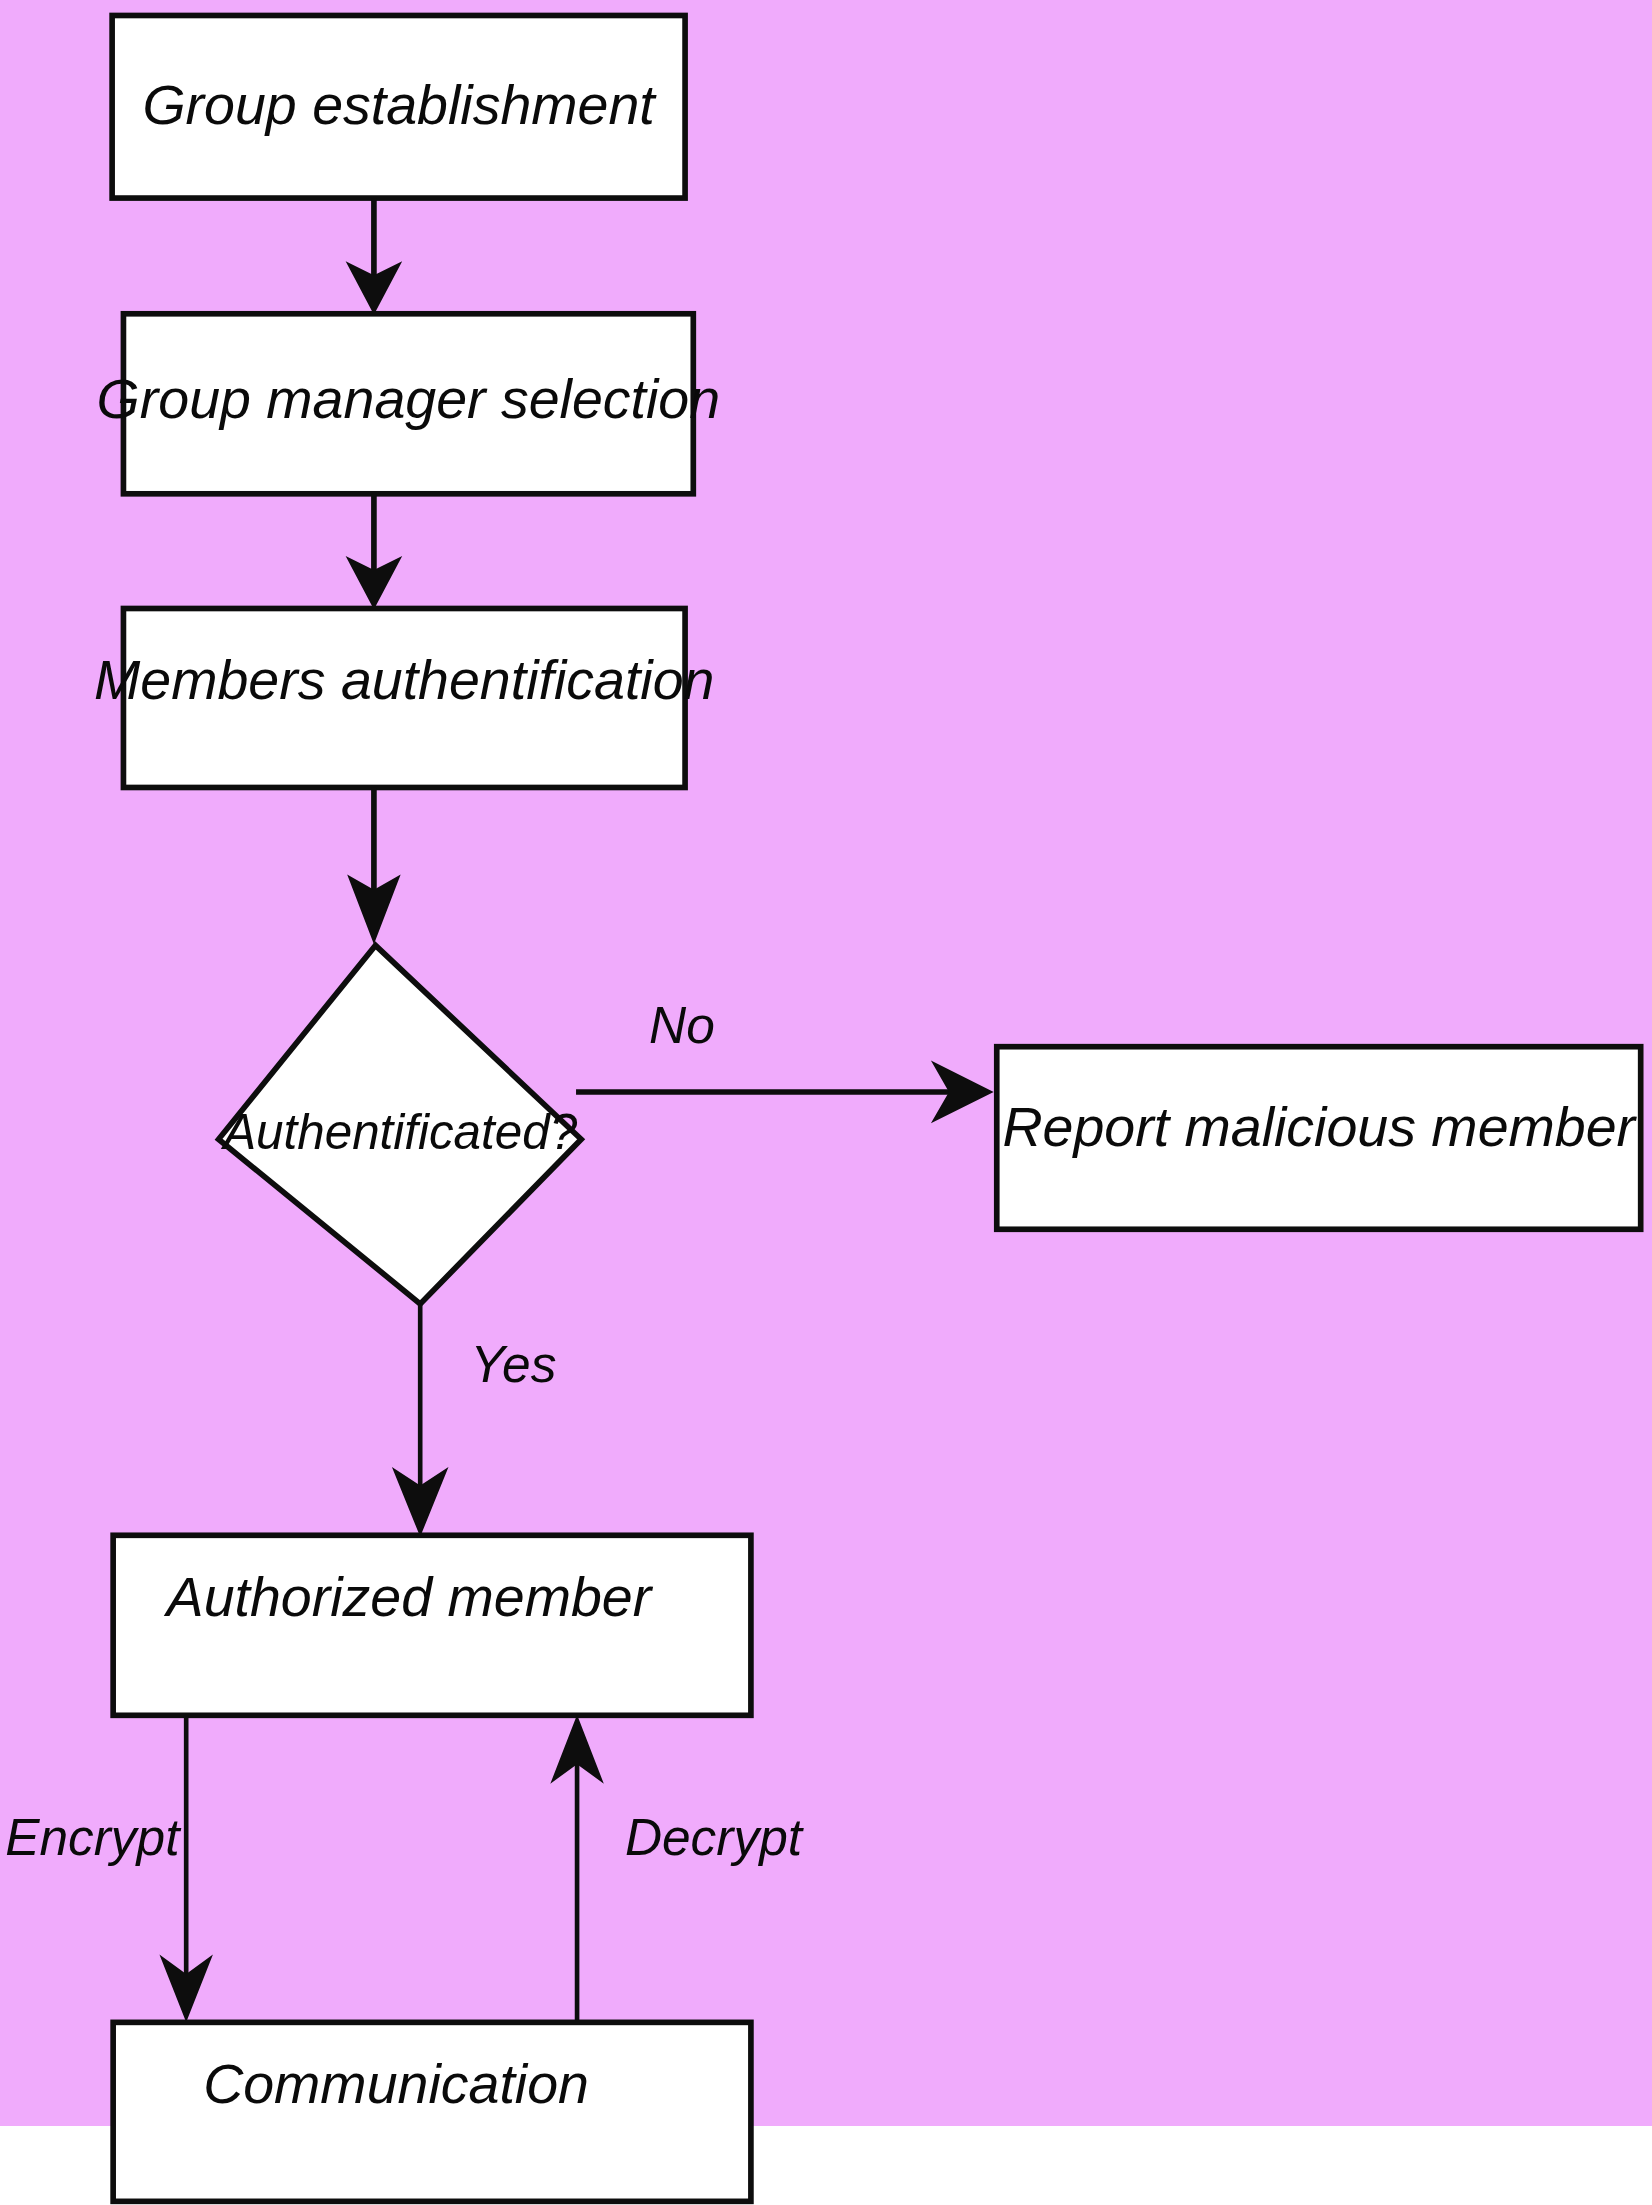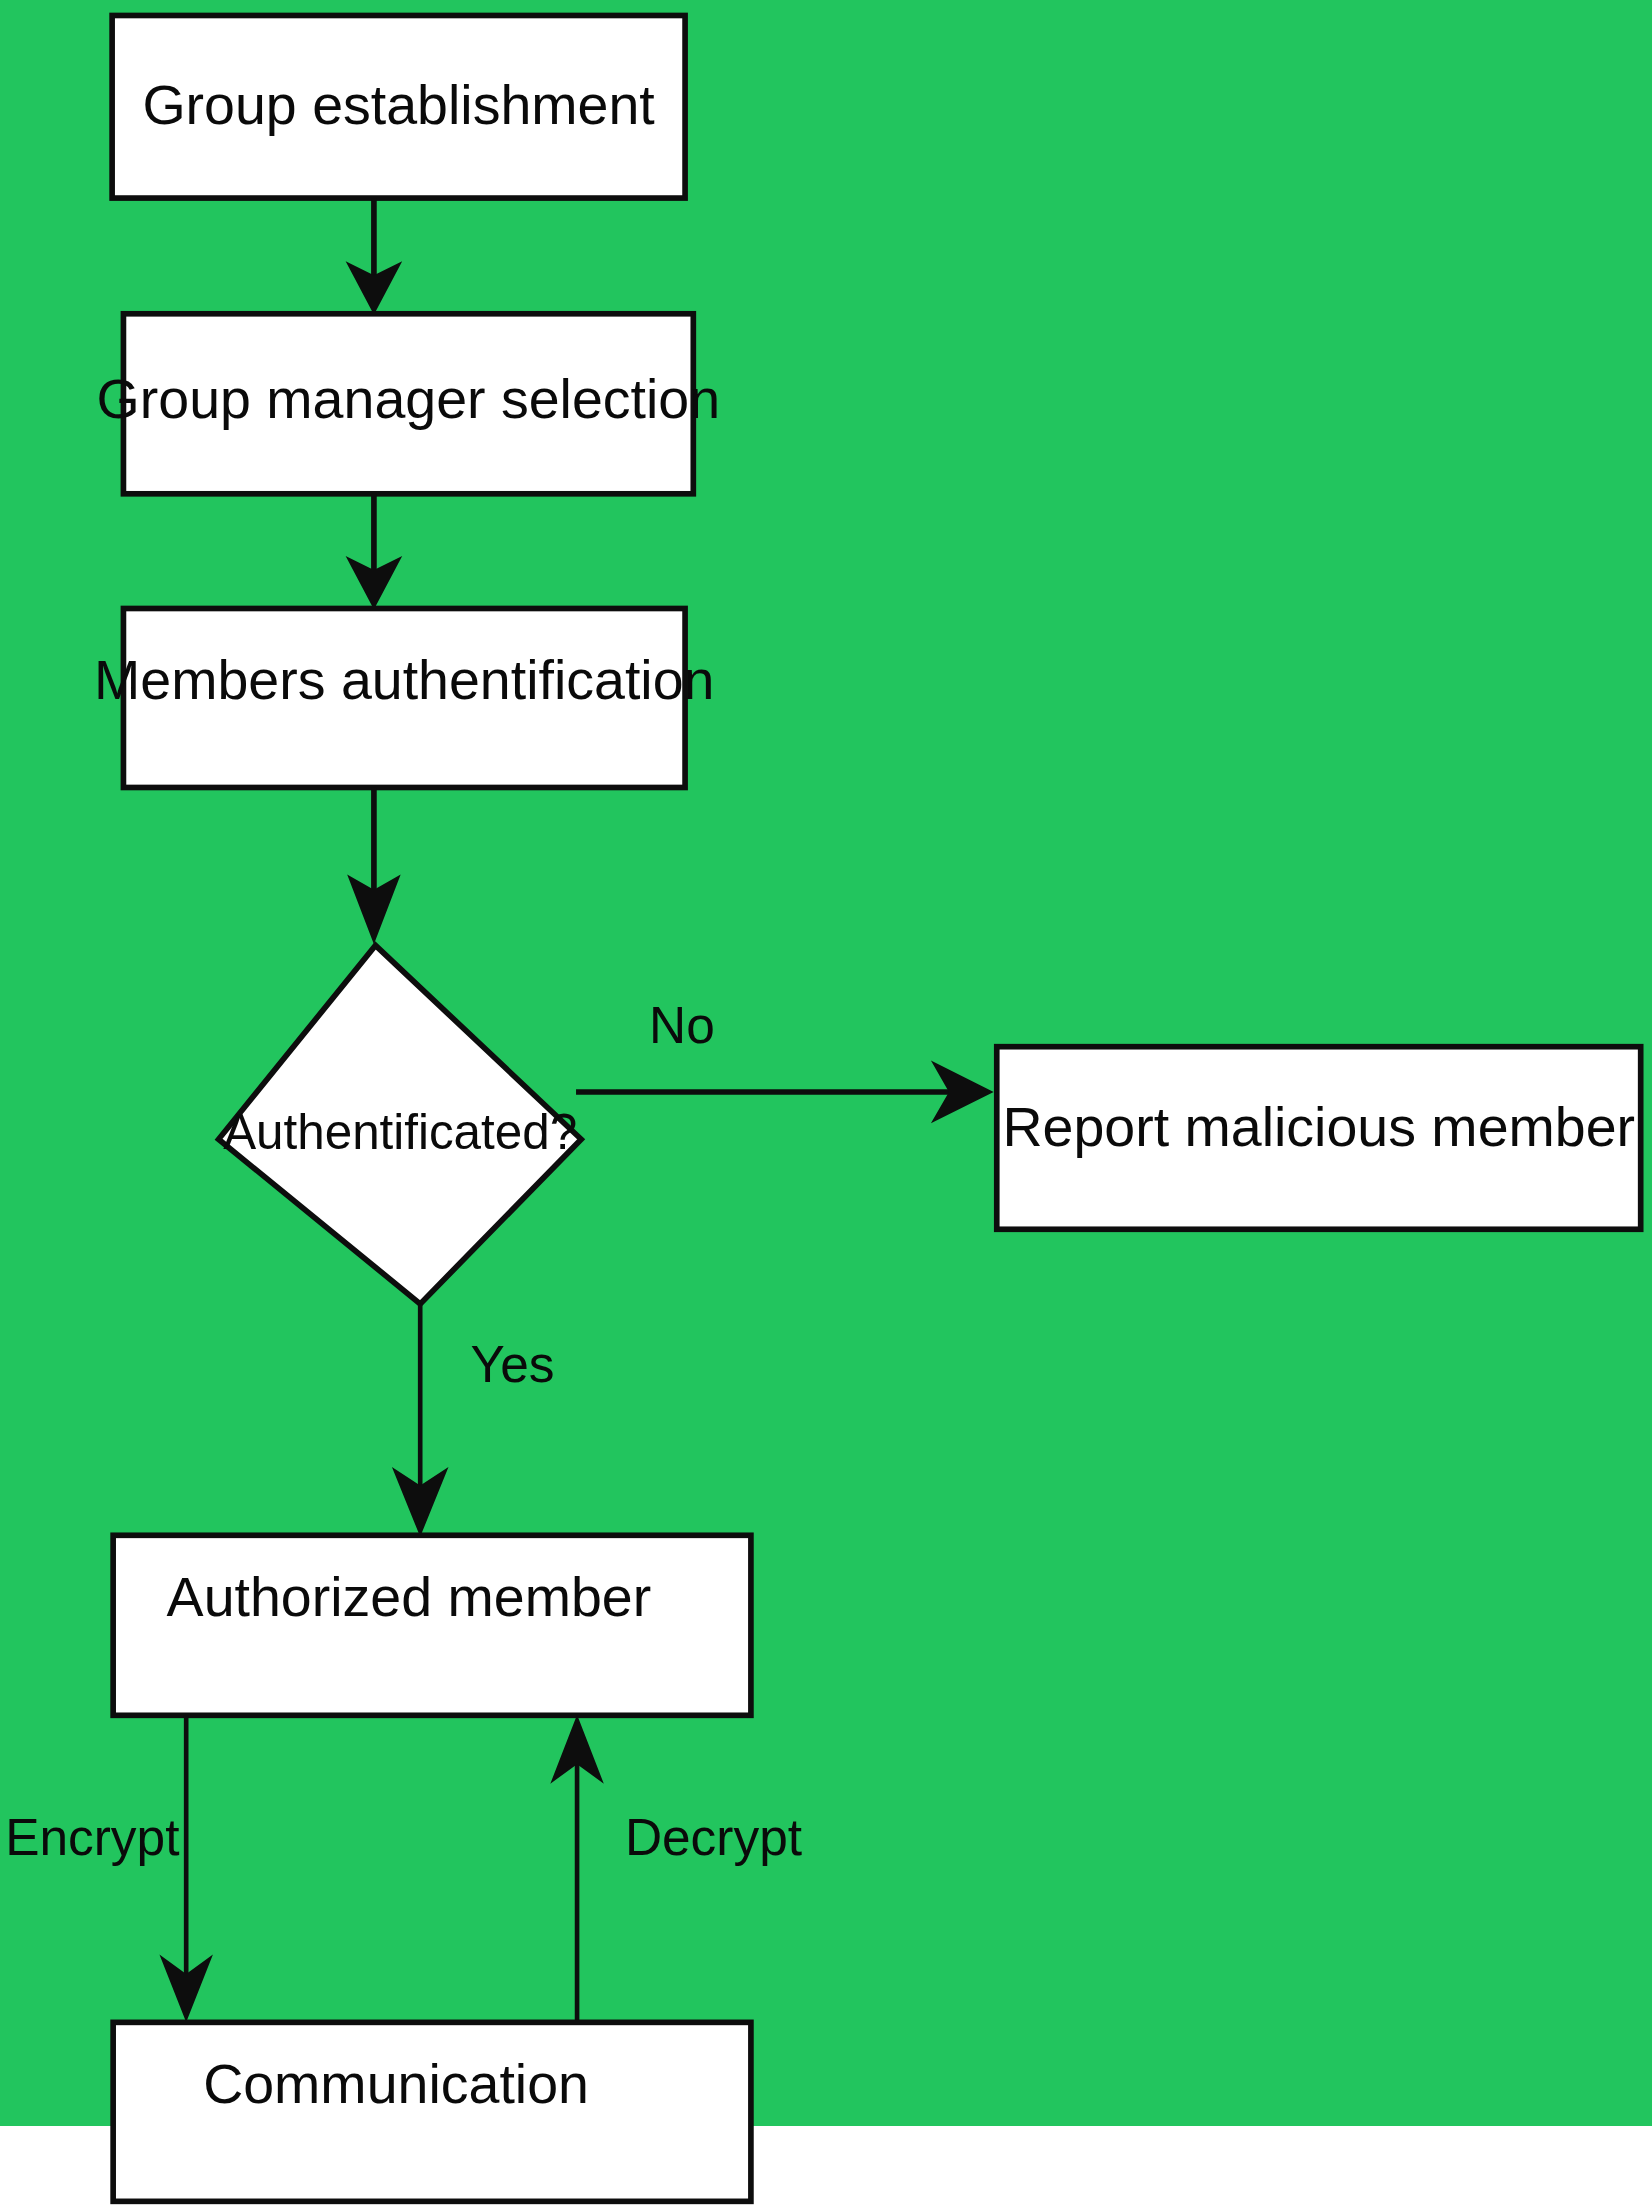--- a/index.html
+++ b/index.html
@@ -10,21 +10,22 @@
   body {
     width: 1652px;
     height: 2205px;
     font-family: "Liberation Sans", sans-serif;
     overflow: hidden;
   }
   #flow-root {
     position: relative;
     width: 1652px;
     height: 2126px;
-    background: #22c55e;
+    background: #f0abfc;
+    font-style: italic;
   }
   svg#flow-svg {
     position: absolute;
     left: 0;
     top: 0;
     width: 1652px;
     height: 2205px;
   }
   .node-text {
     font-family: "Liberation Sans", sans-serif;

